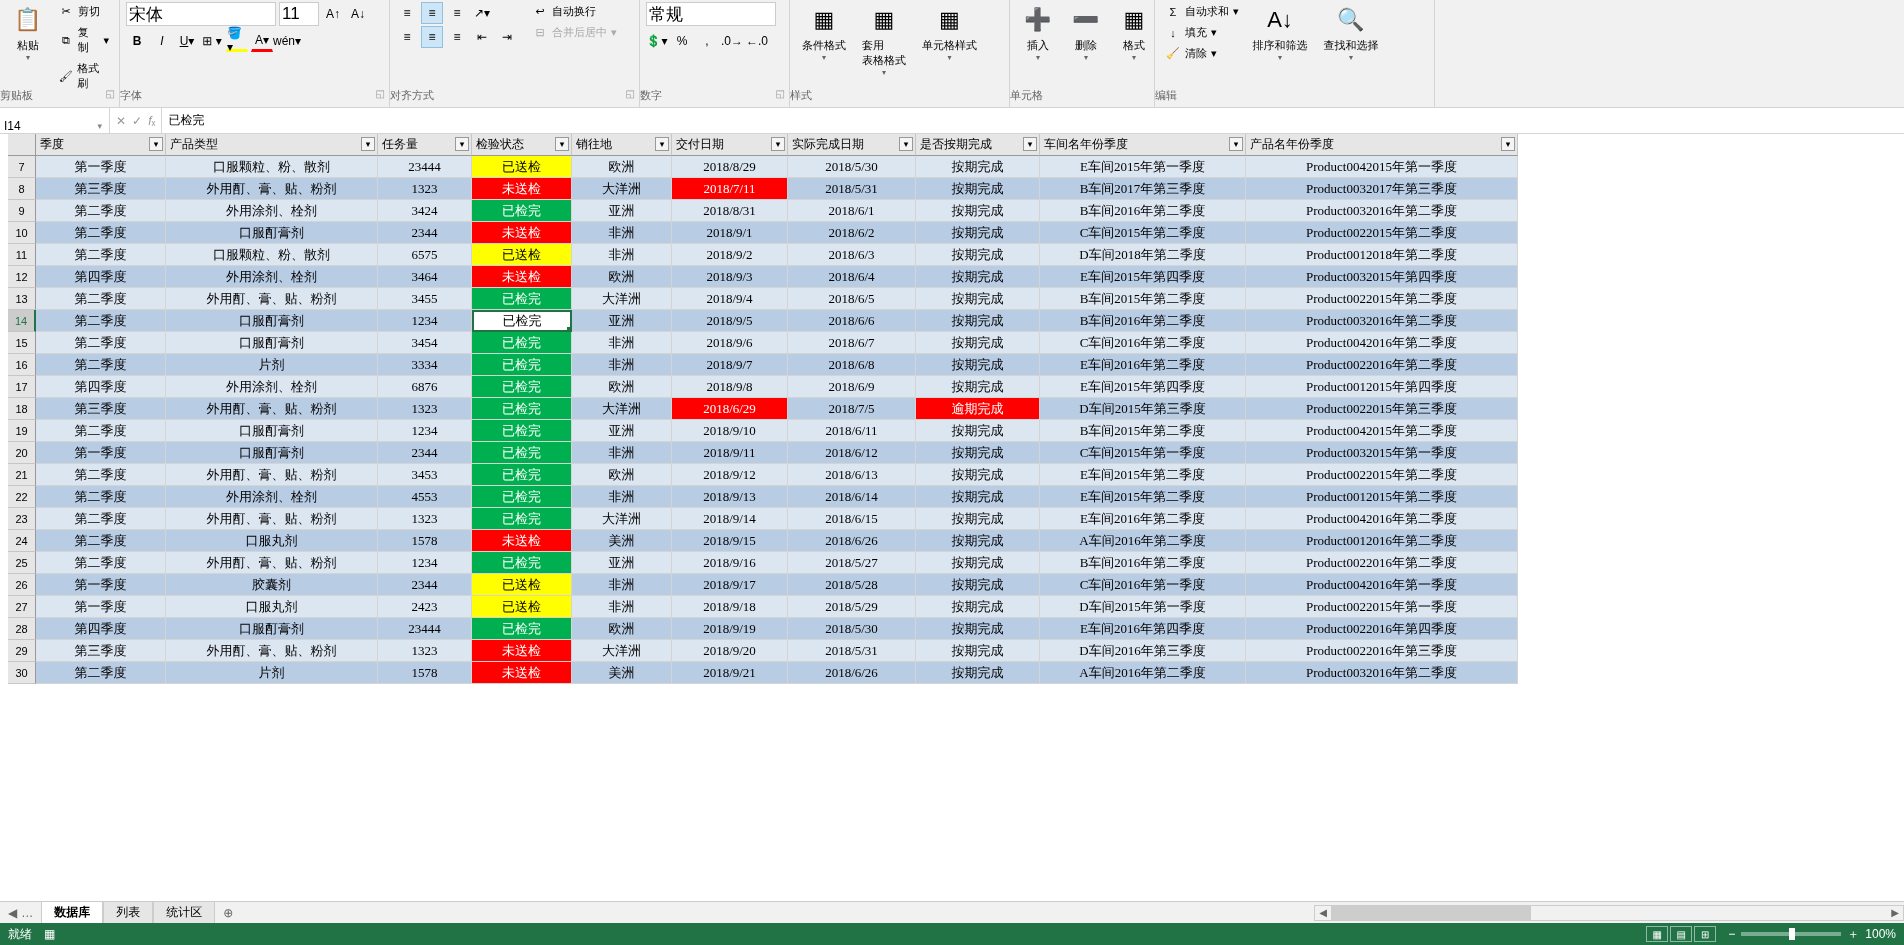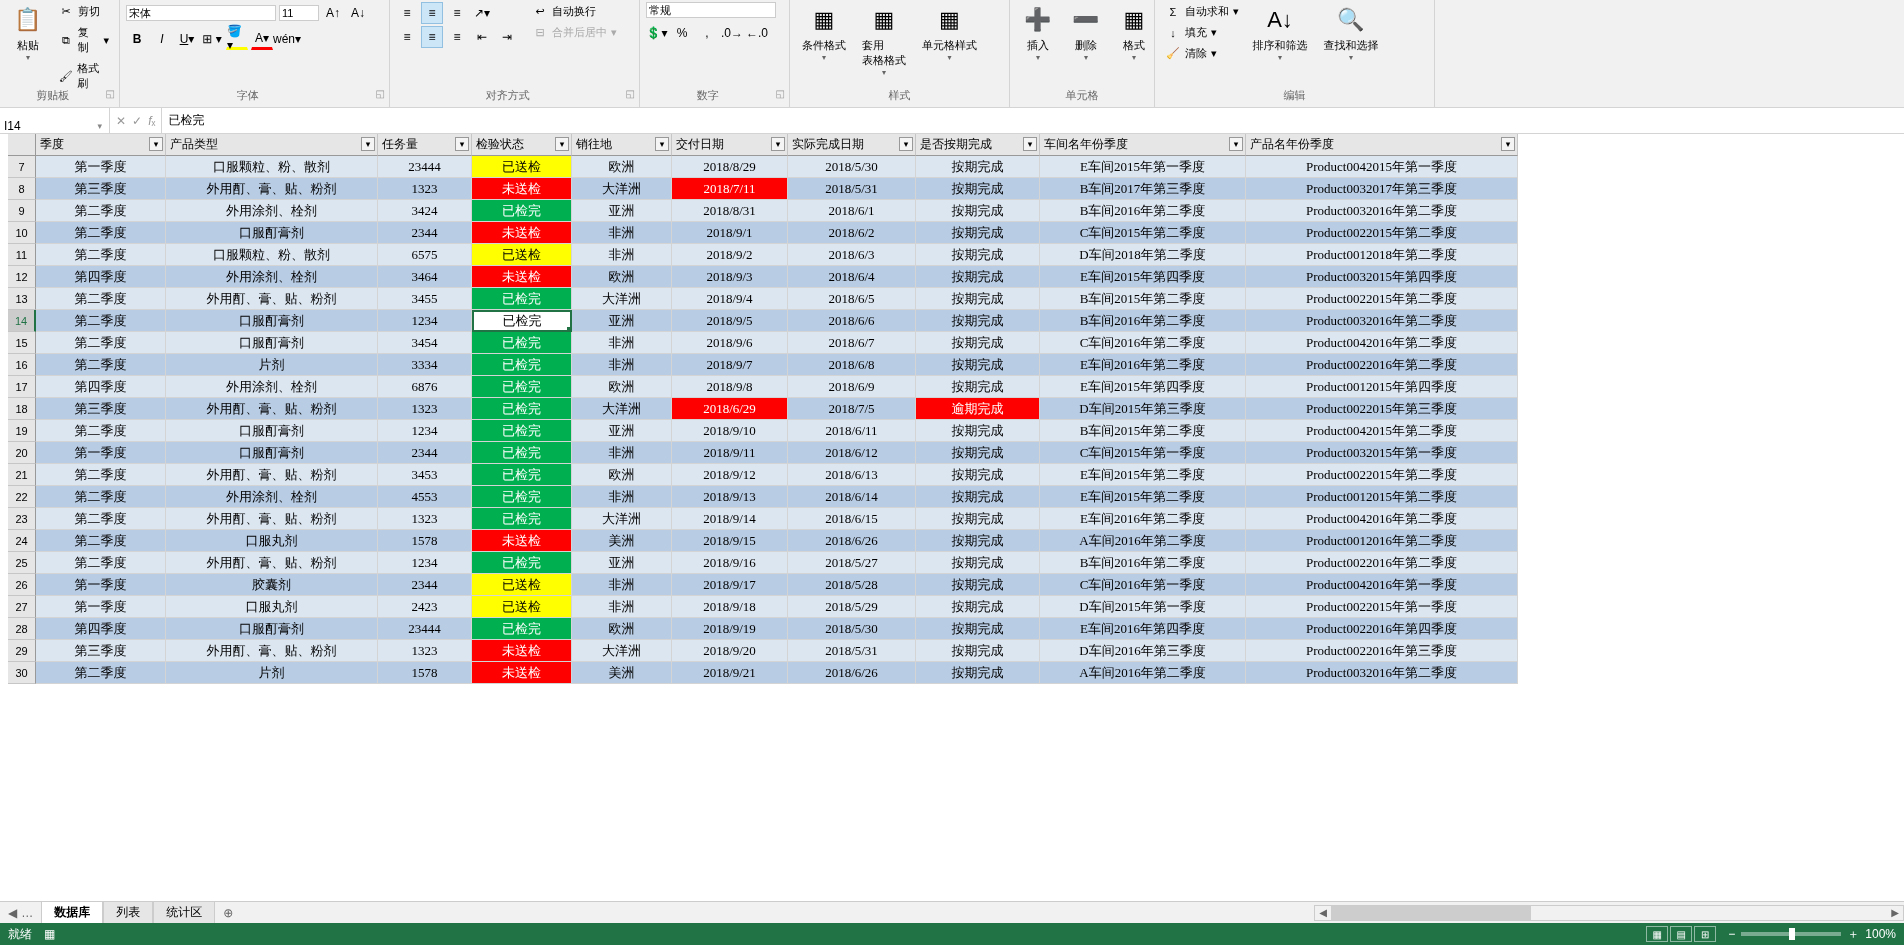--- a/index.html
+++ b/index.html
@@ -1,32 +1,32 @@
 <!DOCTYPE html>
 <html><head>
 <meta charset="utf-8">
 <style>
 * { box-sizing: border-box; margin: 0; padding: 0; font-family: "Microsoft YaHei", Arial, sans-serif; }
 body { background: #fff; font-size: 12px; overflow: hidden; }
 
 
 .ribbon { background: #f1f1f1; border-bottom: 1px solid #d4d4d4; display: flex; height: 108px; }
 .ribbon-group { border-right: 1px solid #d4d4d4; padding: 2px 6px; display: flex; flex-direction: column; position: relative; }
-.ribbon-group-label { text-align: center; font-size: 11px; color: #666; padding: 2px 0; position: absolute; bottom: 2px; left: 0; right: 0; }
+.ribbon-group-label { font-size: 11px; color: #666; padding: 2px 0; position: absolute; bottom: 2px; left: 0; right: 0; }
 .ribbon-group-label .launcher { float: right; margin-right: 4px; font-size: 10px; color: #999; }
 .rg-content { display: flex; align-items: flex-start; gap: 4px; height: 84px; }
 .big-btn { display: flex; flex-direction: column; align-items: center; justify-content: center; padding: 2px 6px; cursor: pointer; font-size: 11px; }
 .big-btn .icon-lg { width: 32px; height: 32px; display: flex; align-items: center; justify-content: center; font-size: 22px; }
 .big-btn .lbl { margin-top: 2px; }
 .big-btn .caret { font-size: 8px; color: #666; }
 .small-col { display: flex; flex-direction: column; gap: 2px; justify-content: center; }
 .small-btn { display: flex; align-items: center; gap: 4px; padding: 2px 4px; cursor: pointer; font-size: 11px; }
 .small-btn .ico { width: 16px; text-align: center; }
 .row { display: flex; gap: 3px; align-items: center; }
-select, input[type=text].sel { border: 1px solid #ccc; background: #fff; font-size: 11px; padding: 1px 2px; }
+select, input[type=text].sel { border: 1px solid #ccc; background: #fff; font-size: 17px; padding: 1px 2px; }
 .font-name { width: 150px; }
 .font-size { width: 40px; }
 .icon-btn { width: 22px; height: 22px; border: 1px solid transparent; display: inline-flex; align-items: center; justify-content: center; cursor: pointer; font-size: 12px; }
 .icon-btn.active { background: #cde6f7; border-color: #92c0e0; }
 
 
 .formula-bar { display: flex; align-items: stretch; border-bottom: 1px solid #d4d4d4; height: 26px; background: #fff; }
 .name-box { width: 110px; border-right: 1px solid #d4d4d4; padding: 18px 4px; font-size: 12px; display:flex; align-items:center; }
 .name-box input { border: none; width: 100%; font-size: 12px; }
 .name-box .dd { color:#888; font-size:9px; padding:0 3px; }

